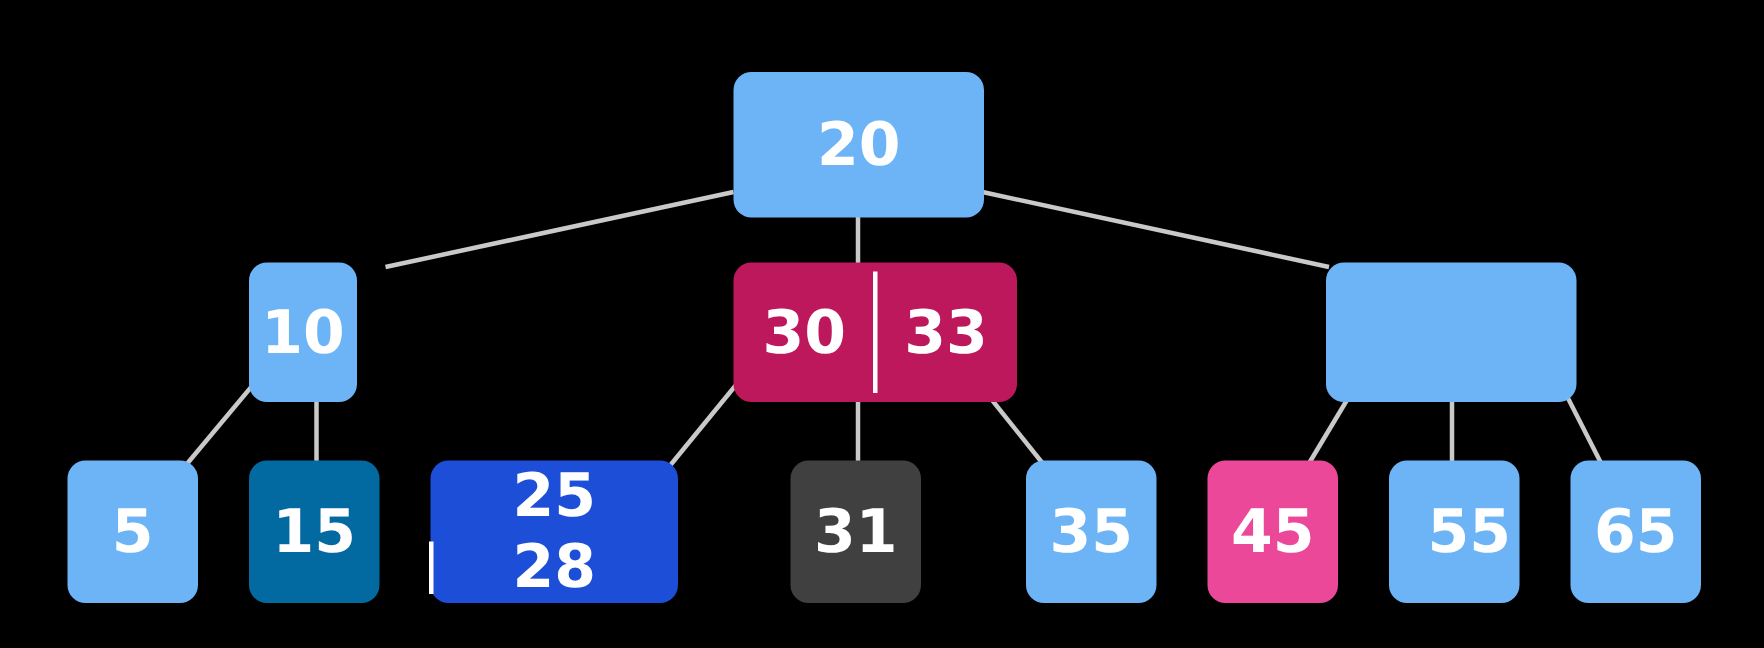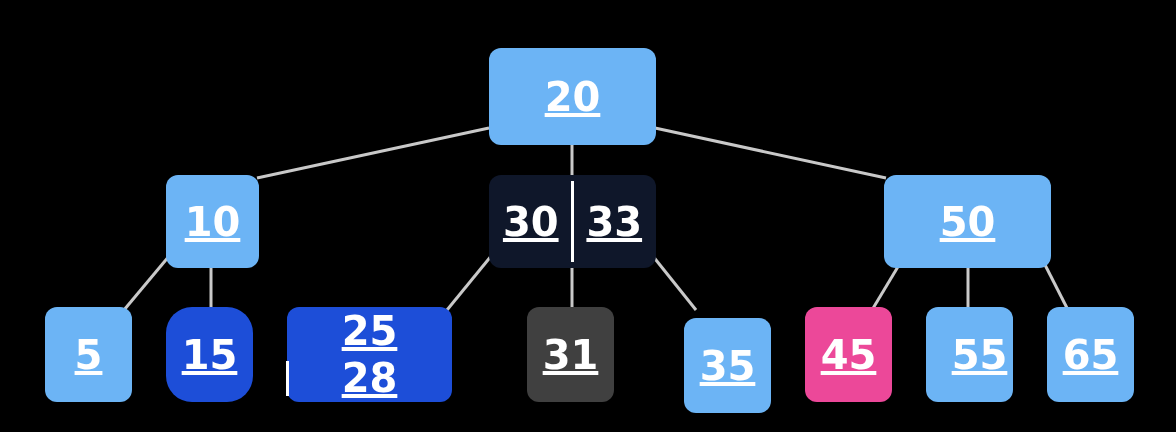--- a/index.html
+++ b/index.html
@@ -38,21 +38,20 @@
     display: flex;
     align-items: center;
     justify-content: center;
     color: #FFFFFF;
     font-size: 40px;
     font-weight: bold;
     letter-spacing: 0px;
     line-height: 1;
     position: relative;
     user-select: none;
-    text-decoration: underline;
   }
   .cell + .cell::before {
     content: "";
     position: absolute;
     left: -1.5px;
     top: 6px;
     bottom: 6px;
     width: 3px;
     background: #FFFFFF;
   }
@@ -71,44 +70,43 @@
       <line x1="572" y1="255" x2="572" y2="310" stroke="#C9C9C9" stroke-width="3" stroke-linecap="butt"></line>
       <line x1="652" y1="255" x2="696" y2="310" stroke="#C9C9C9" stroke-width="3" stroke-linecap="butt"></line>
       <line x1="905" y1="255" x2="872" y2="310" stroke="#C9C9C9" stroke-width="3" stroke-linecap="butt"></line>
       <line x1="968" y1="255" x2="968" y2="310" stroke="#C9C9C9" stroke-width="3" stroke-linecap="butt"></line>
       <line x1="1040" y1="255" x2="1068" y2="310" stroke="#C9C9C9" stroke-width="3" stroke-linecap="butt"></line>
     </svg>
   <div id="node-layer">
       <div class="node" style="left: 489px; top: 48px; width: 167px; height: 97px; background: rgb(108, 180, 245);">
         <div class="cell">20</div>
       </div>
-      <div class="node" style="left: 166px; top: 175px; width: 93px; height: 93px; background: rgb(108, 180, 245);">
+      <div class="node" style="left: 166px; top: 175px; width: 72px; height: 93px; background: rgb(108, 180, 245);">
         <div class="cell">10</div>
       </div>
-      <div class="node" style="left: 489px; top: 175px; width: 167px; height: 93px; background: #0f172a;">
+      <div class="node" style="left: 489px; top: 175px; width: 189px; height: 93px; background: #be185d;">
         <div class="cell">30</div>
         <div class="cell">33</div>
       </div>
       <div class="node" style="left: 884px; top: 175px; width: 167px; height: 93px; background: rgb(108, 180, 245);">
-        <div class="cell">50</div>
       </div>
       <div class="node" style="left: 45px; top: 307px; width: 87px; height: 95px; background: rgb(108, 180, 245);">
         <div class="cell">5</div>
       </div>
-      <div class="node" style="left: 166px; top: 307px; width: 87px; height: 95px; background: #1d4ed8; border-radius: 26px;">
+      <div class="node" style="left: 166px; top: 307px; width: 87px; height: 95px; background: #0369a1;">
         <div class="cell">15</div>
       </div>
       <div class="node" style="left: 287px; top: 307px; width: 165px; height: 95px; background: #1d4ed8; flex-direction: column;">
         <div class="cell">25</div>
         <div class="cell">28</div>
       </div>
       <div class="node" style="left: 527px; top: 307px; width: 87px; height: 95px; background: #404040;">
         <div class="cell">31</div>
       </div>
-      <div class="node" style="left: 684px; top: 318px; width: 87px; height: 95px; background: rgb(108, 180, 245);">
+      <div class="node" style="left: 684px; top: 307px; width: 87px; height: 95px; background: rgb(108, 180, 245);">
         <div class="cell">35</div>
       </div>
       <div class="node" style="left: 805px; top: 307px; width: 87px; height: 95px; background: #ec4899;">
         <div class="cell">45</div>
       </div>
       <div class="node" style="left: 926px; top: 307px; width: 87px; height: 95px; background: rgb(108, 180, 245); padding-left: 20px;">
         <div class="cell">55</div>
       </div>
       <div class="node" style="left: 1047px; top: 307px; width: 87px; height: 95px; background: rgb(108, 180, 245);">
         <div class="cell">65</div>

